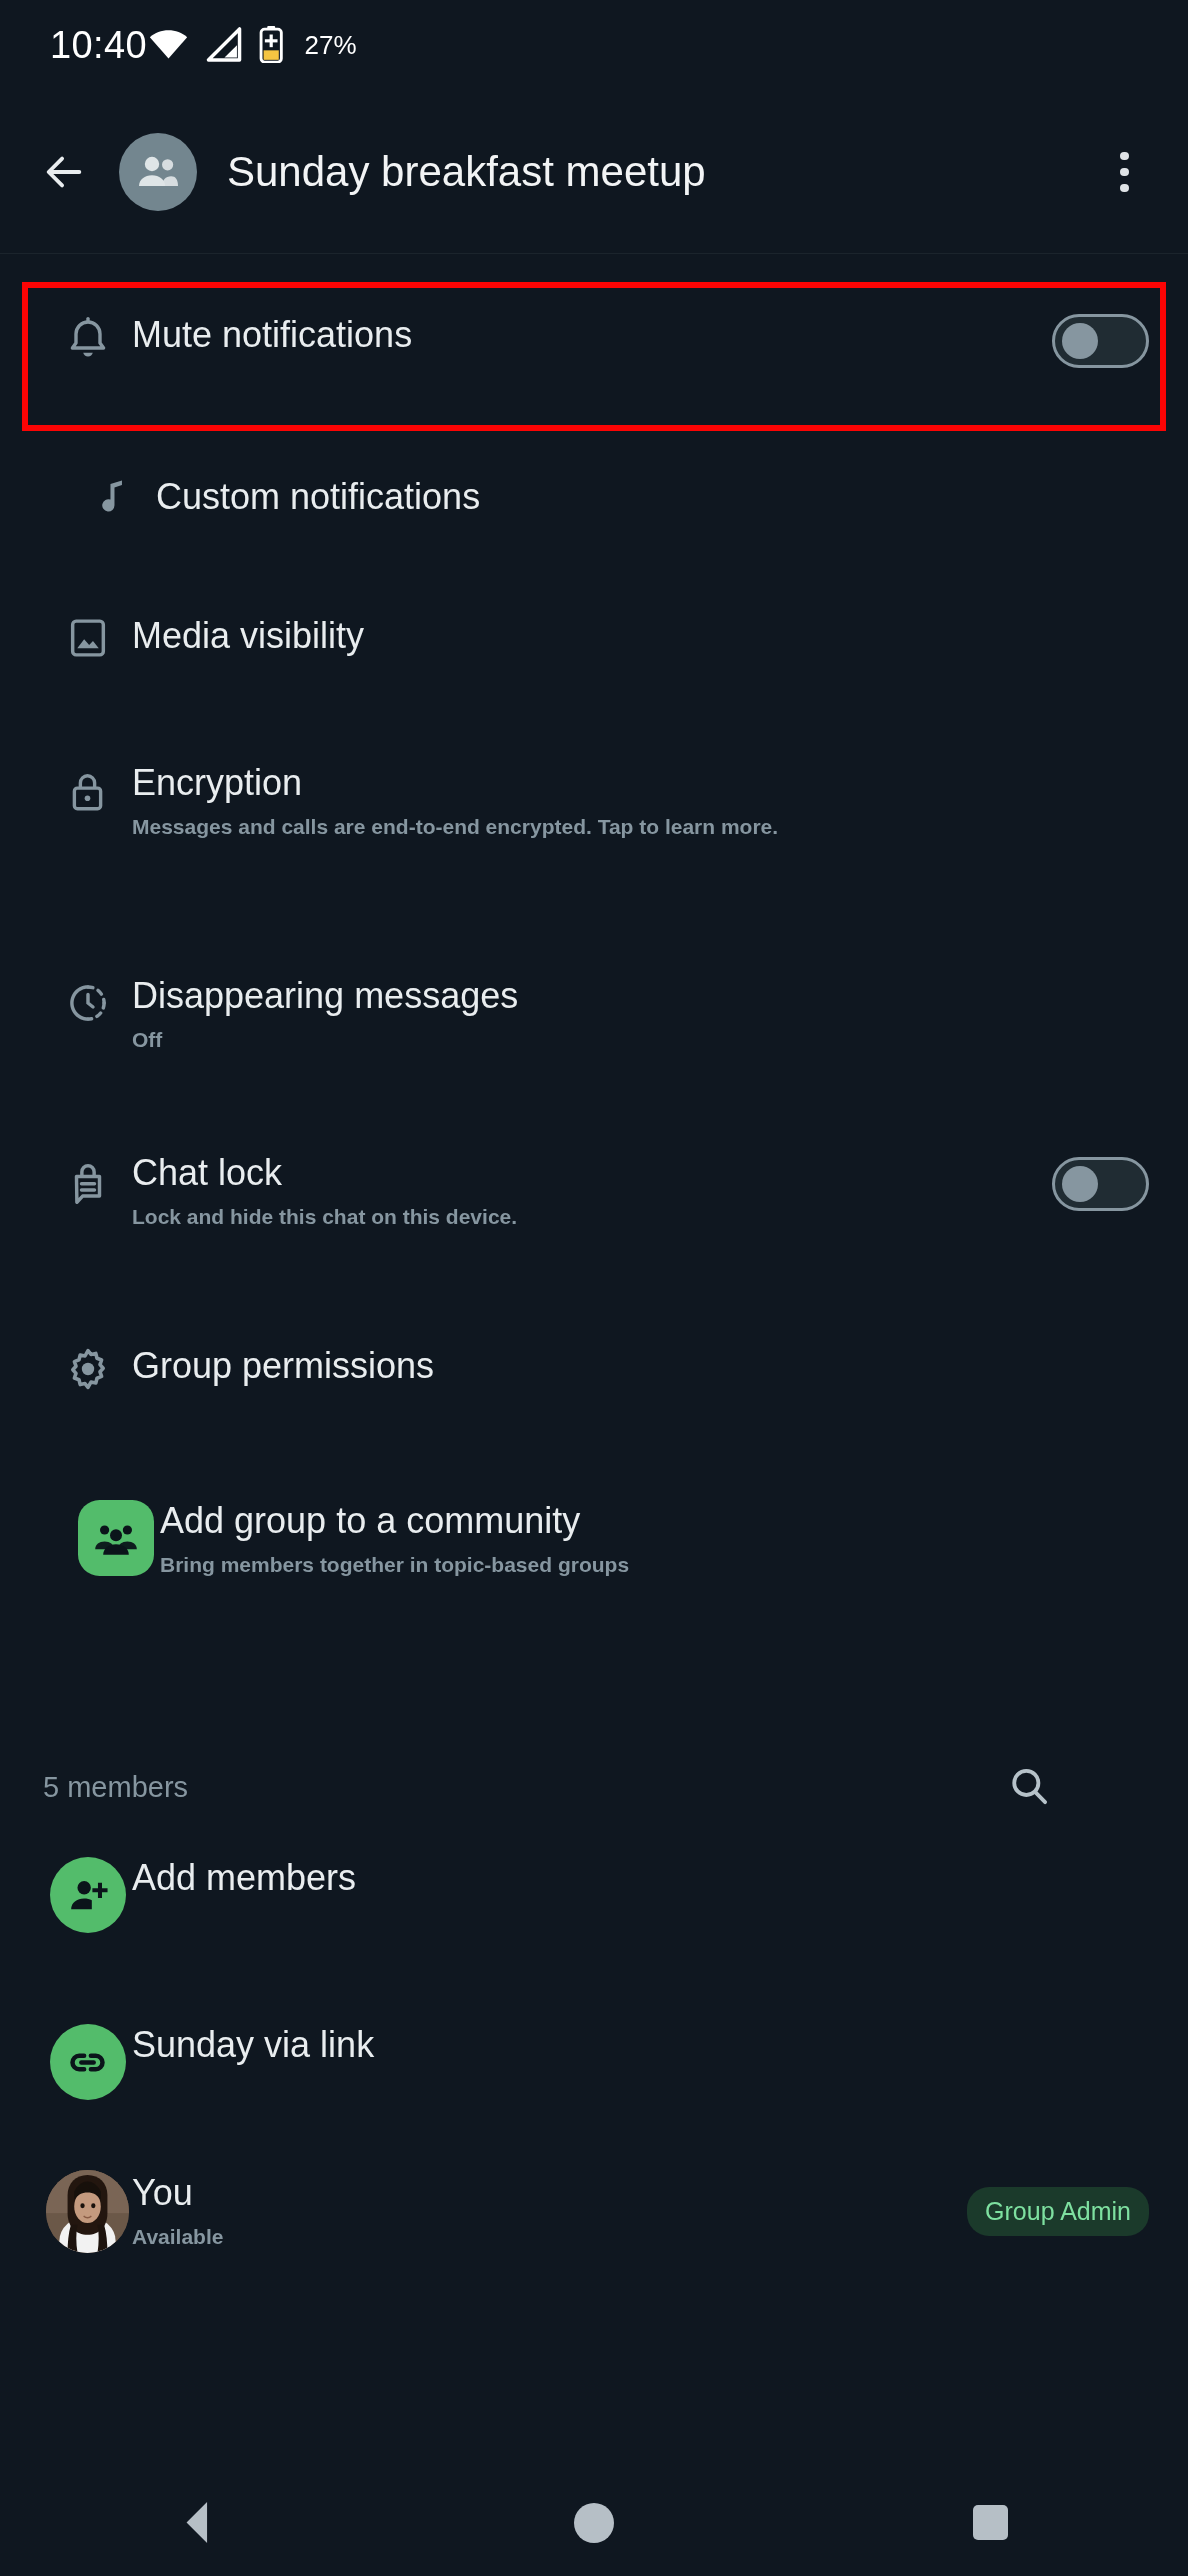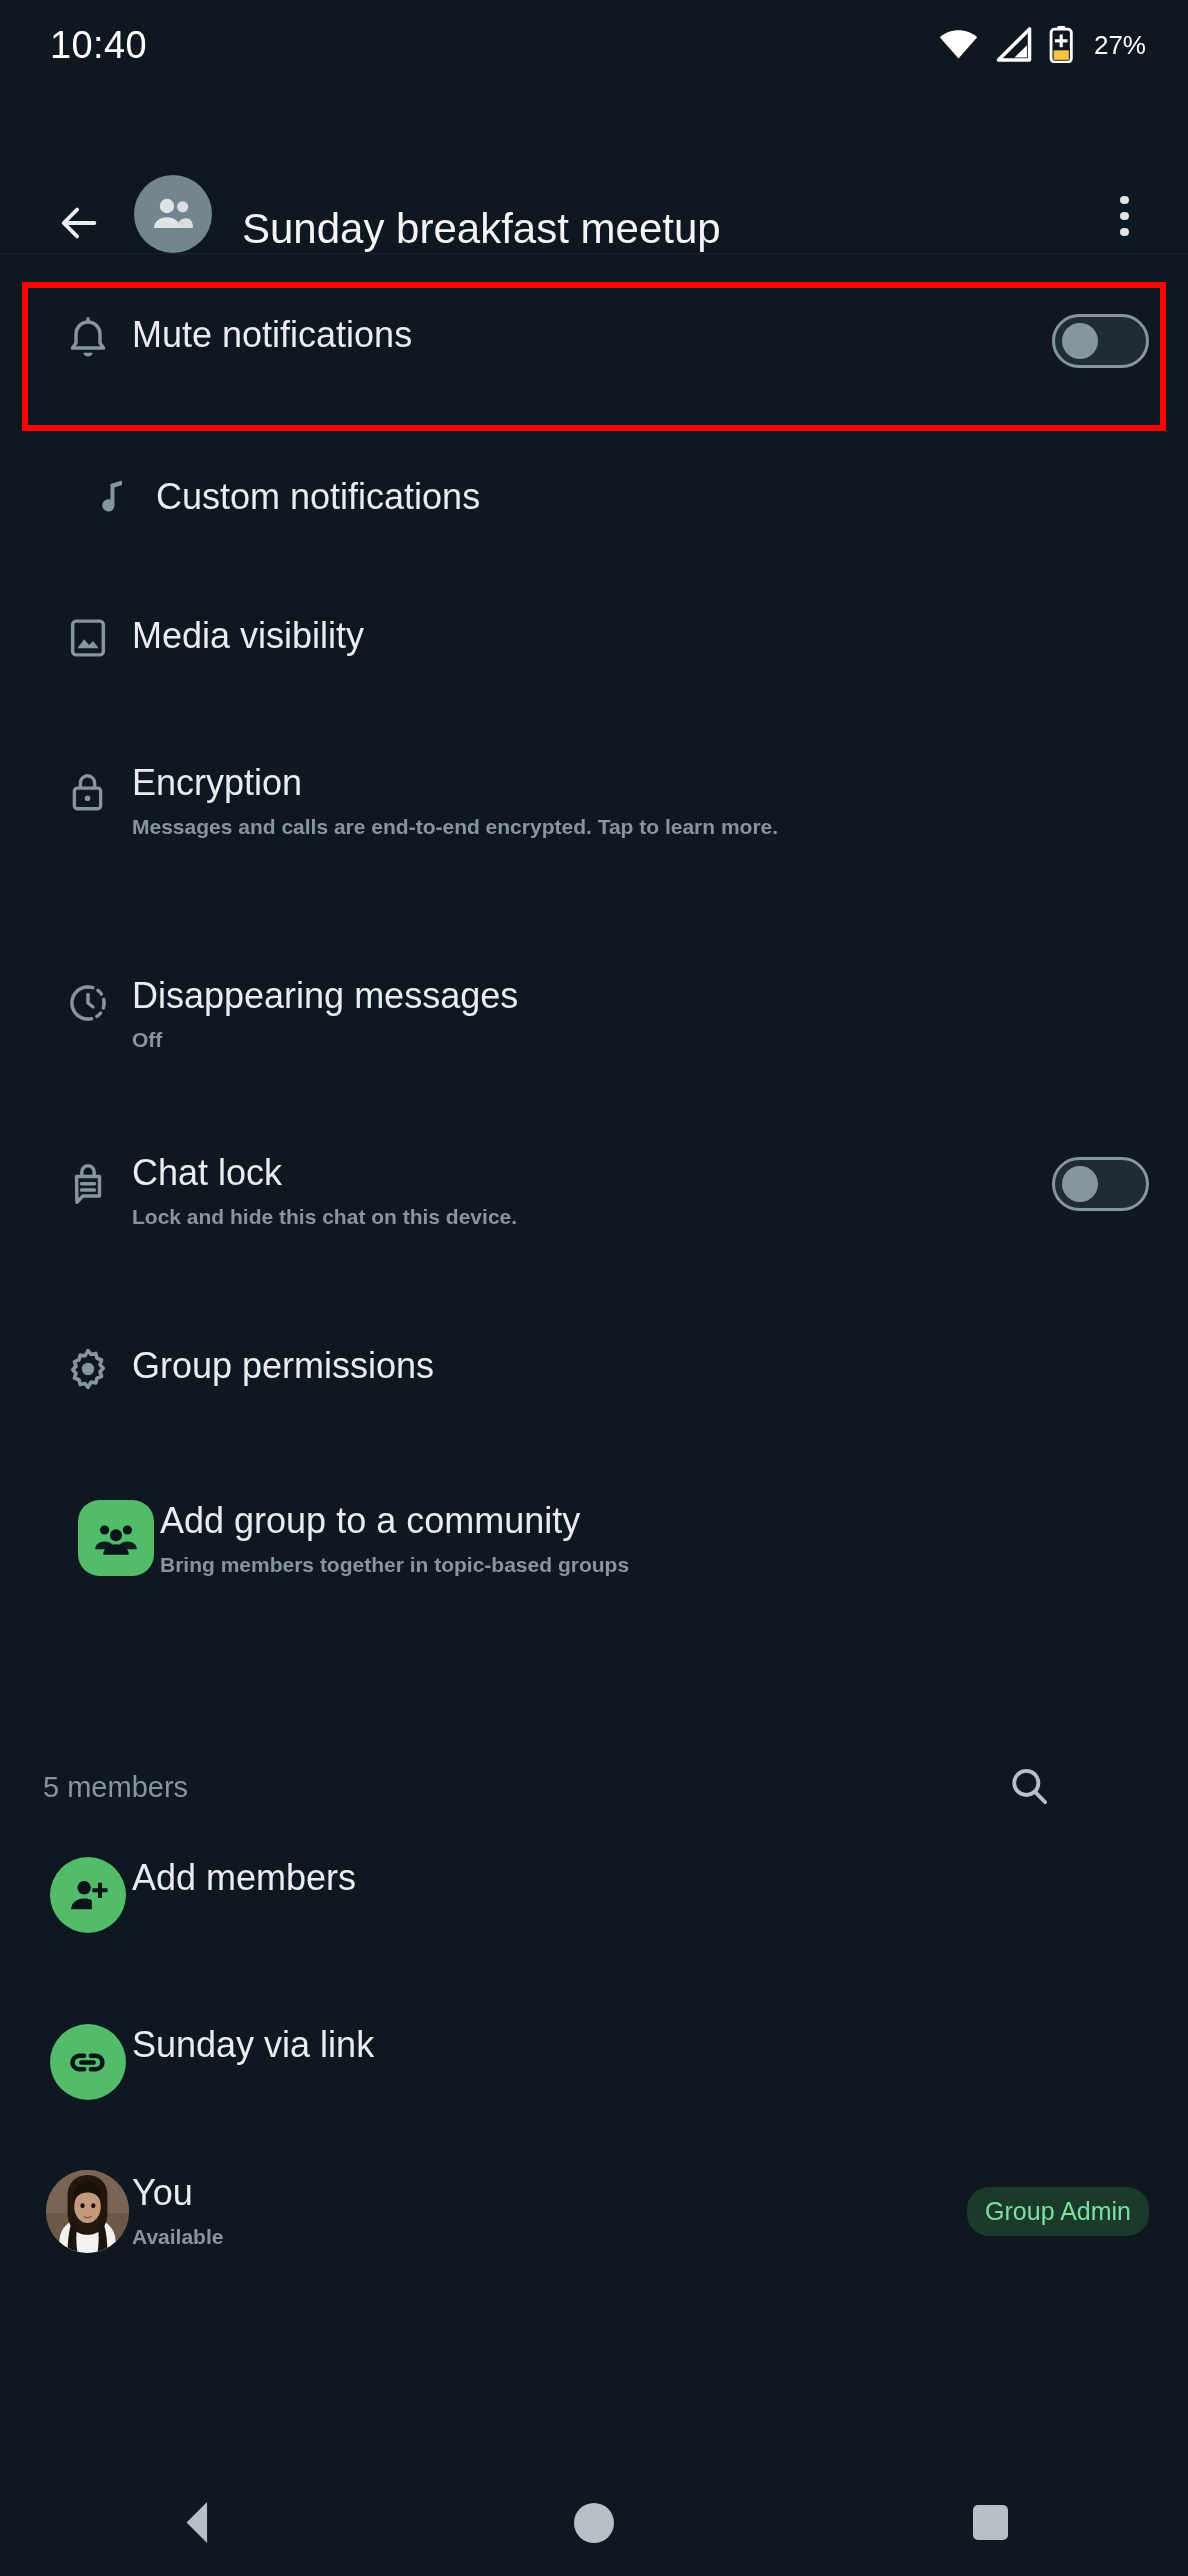--- a/index.html
+++ b/index.html
@@ -7,31 +7,31 @@
     width:1189px; height:2576px;
     background:#0b141a;
     font-family:"Liberation Sans", sans-serif;
     overflow:hidden;
   }
   .screen { position:relative; width:1189px; height:2576px; background:#0f1720; }
 
   
   .statusbar {
     position:absolute; top:0; left:0; width:1189px; height:91px;
-    display:flex; align-items:center; justify-content:space-between;
+    display:flex; align-items:center; justify-content:flex-start;
     padding:0 43px 0 50px; color:#ffffff;
   }
   .status-time { font-size:38px; font-weight:400; letter-spacing:0.4px; }
   .status-icons { display:flex; align-items:center; gap:15px; }
   .status-pct { font-size:26px; font-weight:400; margin-left:5px; }
 
   
   .appbar {
     position:absolute; top:91px; left:0; width:1189px; height:163px;
-    display:flex; align-items:flex-end; padding:0 33px 0 48px;
+    display:flex; align-items:center; padding:0 33px 0 33px;
     border-bottom:0.8px solid #1b242c;
   }
   .back-btn { width:61px; height:61px; display:flex; align-items:center; justify-content:center; flex:0 0 auto; }
   .group-avatar {
     width:78px; height:78px; border-radius:50%;
     background:#73868f; margin-left:25px; flex:0 0 auto;
     display:flex; align-items:center; justify-content:center;
   }
   .appbar-title {
     flex:1 1 auto; margin-left:30px; color:#f2f4f5;

